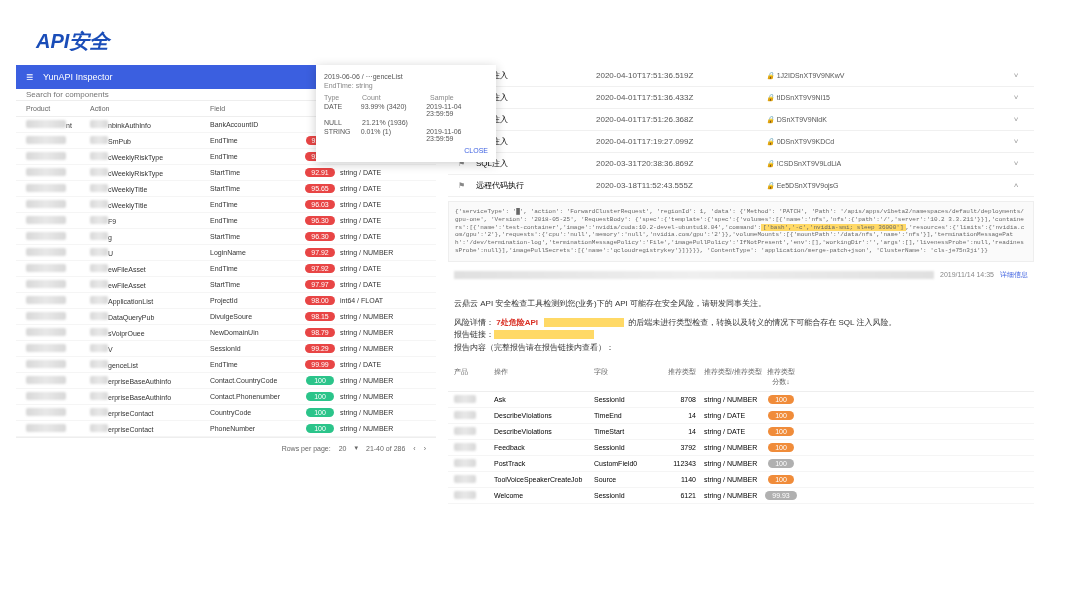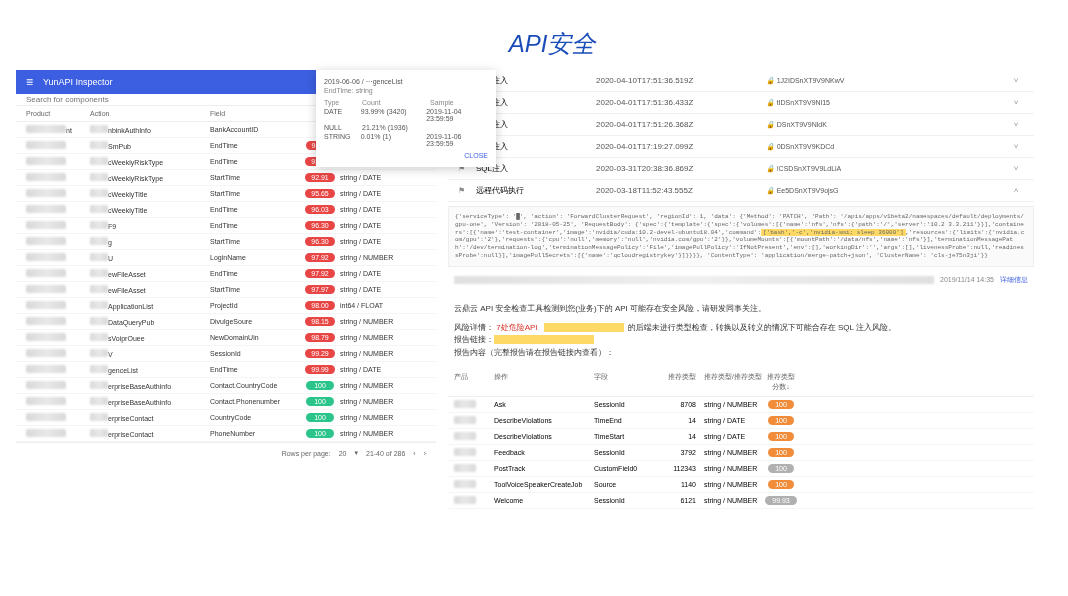--- a/index.html
+++ b/index.html
@@ -1,17 +1,17 @@
 <!DOCTYPE html>
 <html><head>
 <meta charset="utf-8">
 <style>
 * { margin: 0; padding: 0; box-sizing: border-box; }
 body { font-family: -apple-system, BlinkMacSystemFont, "Segoe UI", Arial, sans-serif; background: #fff; width: 1068px; height: 596px; overflow: hidden; font-size: 8px; }
-.page-title { font-size: 24px; font-weight: 400; color: #1a4db8; padding: 28px 0 10px 36px; font-style: italic; text-align: center; }
+.page-title { font-size: 20px; font-weight: 700; color: #1a4db8; padding: 28px 0 10px 36px; font-style: italic; }
 .main-container { display: flex; gap: 12px; padding: 0 16px; }
 .left-panel { width: 420px; background: #fff; position: relative; }
 .left-header { background: #3b5fe0; color: #fff; height: 24px; display: flex; align-items: center; padding: 0 10px; gap: 10px; }
 .menu-icon { font-size: 12px; }
 .left-header-title { font-size: 9px; }
 .search-bar { padding: 1px 10px; border-bottom: 1px solid #eee; }
 .search-input { width: 100%; border: none; font-size: 8px; color: #888; outline: none; }
 .table-head { display: flex; padding: 4px 10px; border-bottom: 1px solid #eee; color: #666; font-size: 7px; }
 .col-product { width: 64px; }
 .col-action { width: 120px; }
@@ -37,21 +37,21 @@
 .alert-row { display: flex; align-items: center; padding: 5px 10px; border-bottom: 1px solid #f0f0f0; font-size: 8px; }
 .alert-icon { width: 18px; color: #888; }
 .alert-type { width: 120px; }
 .alert-time { width: 170px; color: #555; }
 .alert-code { flex: 1; color: #555; font-size: 7px; }
 .chevron { width: 16px; text-align: center; color: #999; }
 .code-block { background: #fafafa; border: 1px solid #eee; padding: 6px; font-family: "Courier New", monospace; font-size: 6px; color: #666; line-height: 1.3; word-break: break-all; margin: 4px 0; }
 .code-hl { background: #ffd966; padding: 0 2px; }
 .memo { padding: 8px 6px; font-size: 8px; color: #333; line-height: 1.6; }
 .memo-link { color: #3b5fe0; }
-.memo-red { color: #d93025; }
+.memo-red { color: #d93025; font-weight: bold; }
 .memo-hl { background: #ffd966; }
 .mini-table-head { display: flex; padding: 4px 6px; font-size: 7px; color: #666; border-bottom: 1px solid #eee; }
 .mini-table-row { display: flex; align-items: center; padding: 3px 6px; font-size: 7px; border-bottom: 1px solid #f5f5f5; }
 .mc1 { width: 40px; }
 .mc2 { width: 100px; }
 .mc3 { width: 70px; }
 .mc4 { width: 40px; text-align: right; padding-right: 8px; }
 .mc5 { width: 60px; }
 .mc6 { width: 34px; text-align: center; }
 .mini-badge { display: inline-block; background: #f08c3a; color: #fff; border-radius: 8px; padding: 1px 7px; font-size: 7px; }

